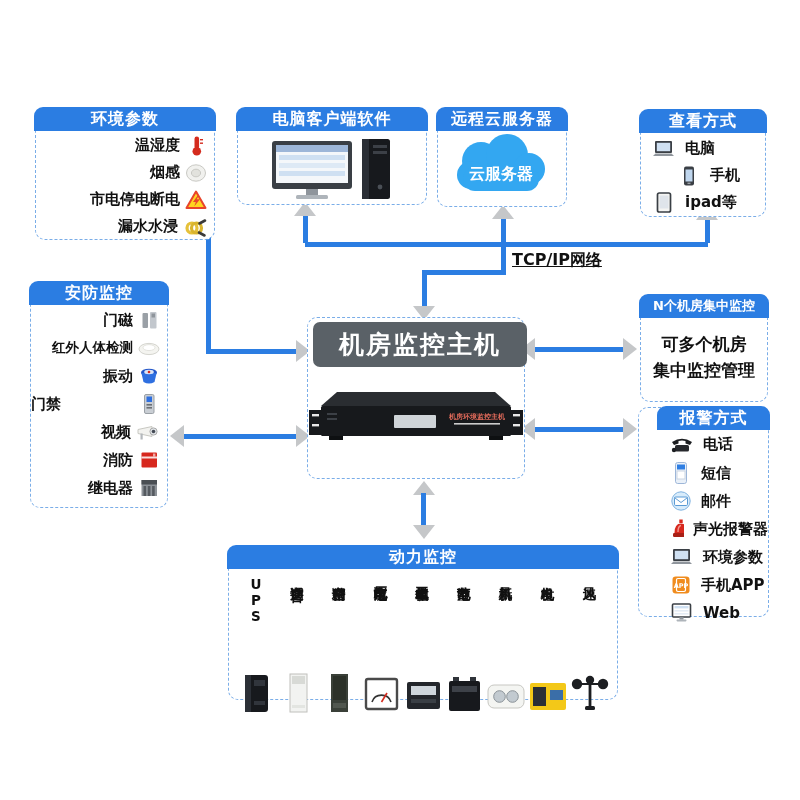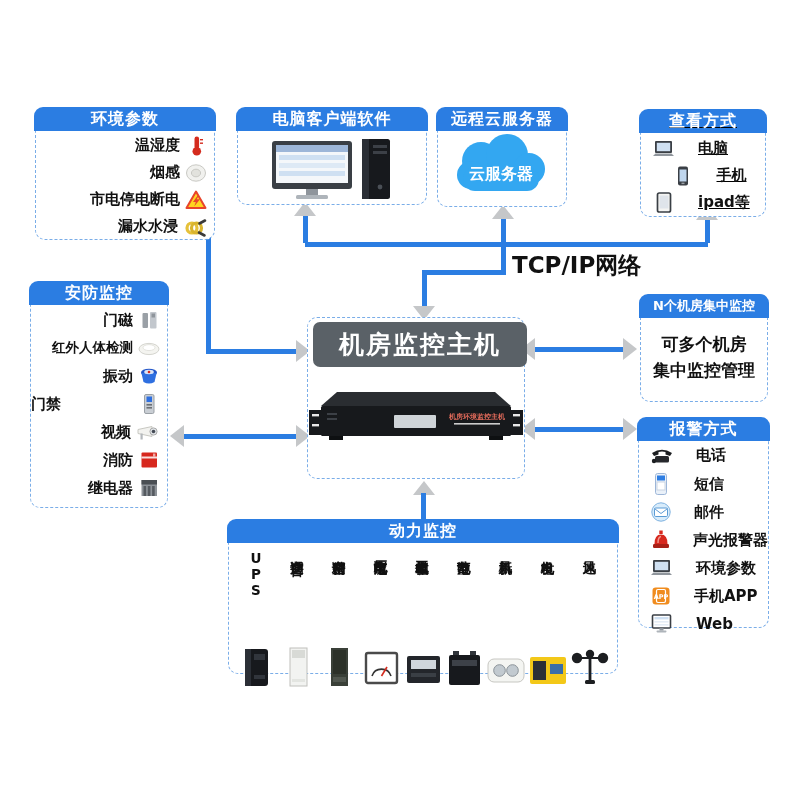--- a/index.html
+++ b/index.html
@@ -13,32 +13,32 @@
   html,body{margin:0;padding:0;}
   body{font-family:"DejaVu Sans","Liberation Sans",sans-serif;background:#ffffff;}
   .canvas{position:relative;width:800px;height:800px;background:#ffffff;overflow:hidden;}
 
   .box{position:absolute;background:#ffffff;border:1.6px dashed var(--dash);border-radius:10px;box-sizing:border-box;}
   .hdr{height:24px;margin:-1.6px -1.6px 0 -1.6px;background:var(--blue);border-radius:9px 9px 0 0;
        color:#fff;font-weight:bold;font-size:16px;display:flex;align-items:center;justify-content:center;letter-spacing:1px;}
   .hdr.sm{font-size:13px;letter-spacing:0;}
   .row{display:flex;align-items:center;box-sizing:border-box;}
   .row.r{justify-content:flex-end;padding-right:7px;gap:5px;}
-  .row.l{justify-content:flex-start;padding-left:11px;gap:22px;}
+  .row.l{justify-content:flex-start;padding-left:11px;gap:9px;}
   .lbl{font-weight:bold;font-size:15px;color:var(--ink);white-space:nowrap;}
   .lbl.smaller{font-size:13.5px;}
 
   .hl,.vl{position:absolute;background:var(--blue);}
   .arr{position:absolute;width:0;height:0;}
   .arr.up{border-left:11px solid transparent;border-right:11px solid transparent;border-bottom:14px solid var(--gray);}
   .arr.down{border-left:11px solid transparent;border-right:11px solid transparent;border-top:14px solid var(--gray);}
   .arr.left{border-top:11px solid transparent;border-bottom:11px solid transparent;border-right:14px solid var(--gray);}
   .arr.right{border-top:11px solid transparent;border-bottom:11px solid transparent;border-left:14px solid var(--gray);}
 
-  .tcp{position:absolute;left:512px;top:250px;font-weight:bold;font-size:23px;color:var(--ink);}
+  .tcp{position:absolute;left:512px;top:250px;font-weight:bold;font-size:16px;color:var(--ink);text-decoration:underline;}
 
   .hosthdr{position:absolute;left:313px;top:322px;width:214px;height:45px;background:var(--hosthdr);
            border-radius:7px;color:#fff;font-weight:bold;font-size:25px;letter-spacing:2px;
            display:flex;align-items:center;justify-content:center;}
 
   .central-text{margin-top:14px;text-align:center;font-weight:bold;font-size:17px;color:var(--ink);line-height:1.5;}
 
   .pcontent{display:flex;justify-content:space-around;align-items:flex-start;padding:3px 6px 0 6px;}
   .pcol{display:flex;flex-direction:column;align-items:center;width:43px;}
   .vlabel{writing-mode:vertical-rl;text-orientation:upright;font-weight:bold;font-size:13.5px;
@@ -155,21 +155,21 @@
         <circle cx="36" cy="28" r="19" fill="#33a7f1"></circle>
         <circle cx="62" cy="22" r="21" fill="#33a7f1"></circle>
         <circle cx="84" cy="36" r="16" fill="#33a7f1"></circle>
         <circle cx="26" cy="42" r="14" fill="#33a7f1"></circle>
         <rect x="18" y="34" width="76" height="24" rx="12" fill="#33a7f1"></rect>
         <text x="56" y="46" text-anchor="middle" font-size="16" font-weight="bold" fill="#ffffff">云服务器</text>
       </svg>
     </div>
   </div>
 
-  <div class="box" style="left:640px;top:110px;width:126px;height:107px;text-decoration:underline;">
+  <div class="box" style="left:640px;top:110px;width:126px;height:107px;">
     <div class="hdr">查看方式</div>
     <div class="row l" style="height:27px;margin-top:2px;">
       <svg width="24" height="22">
         <rect x="3" y="3" width="17" height="12" rx="1" fill="#3a3f45"></rect>
         <rect x="4.8" y="4.8" width="13.4" height="8.4" fill="#cfe0f2"></rect>
         <polygon points="1,18 22,18 19.5,15.5 3.5,15.5" fill="#8f959c"></polygon>
       </svg>
       <span class="lbl">电脑</span>
     </div>
     <div class="row l" style="height:27px;justify-content:center;">
@@ -274,21 +274,21 @@
   </svg>
 
   <div class="box" style="left:640px;top:295px;width:128px;height:107px;">
     <div class="hdr sm">N个机房集中监控</div>
     <div class="central-text">
       <div>可多个机房</div>
       <div>集中监控管理</div>
     </div>
   </div>
 
-  <div class="box" style="left:638px;top:418px;width:131px;height:210px;">
+  <div class="box" style="left:638px;top:407px;width:131px;height:210px;padding-left:20px;">
     <div class="hdr">报警方式</div>
     <div class="row l" style="height:28px;">
       <svg width="24" height="22">
         <path d="M2 9 Q12 2.5 22 9 L20 12 L15.5 10.5 L15.5 8 Q12 7 8.5 8 L8.5 10.5 L4 12 Z" fill="#1c1e21"></path>
         <rect x="5" y="12" width="14" height="6.5" rx="1.6" fill="#26282c"></rect>
         <circle cx="4" cy="17" r="2.2" fill="#1c1e21"></circle>
       </svg>
       <span class="lbl">电话</span>
     </div>
     <div class="row l" style="height:28px;margin-top:1px;">
@@ -338,21 +338,21 @@
         <rect x="4.5" y="5" width="14" height="2.4" fill="#cfe0f2"></rect>
         <rect x="4.5" y="9" width="14" height="1.6" fill="#e4ecf5"></rect>
         <rect x="4.5" y="12" width="14" height="1.6" fill="#e4ecf5"></rect>
         <rect x="9.5" y="16" width="4" height="2.6" fill="#8f959c"></rect>
         <rect x="6.5" y="18.6" width="10" height="1.8" rx="0.8" fill="#aeb4ba"></rect>
       </svg>
       <span class="lbl">Web</span>
     </div>
   </div>
 
-  <div class="box" style="left:228px;top:520px;width:390px;height:154px;">
+  <div class="box" style="left:228px;top:546px;width:390px;height:154px;">
     <div class="hdr">动力监控</div>
     <div class="pcontent">
       <div class="pcol">
         <div class="vlabel">UPS</div>
         <svg class="pimg" width="40" height="40">
           <rect x="9" y="2" width="23" height="37" rx="3" fill="#17191d"></rect>
           <rect x="9" y="2" width="6" height="37" fill="#2b2f36"></rect>
           <rect x="18" y="7" width="11" height="6" fill="#31353c"></rect>
           <rect x="18" y="28" width="11" height="4" fill="#31353c"></rect>
         </svg>

